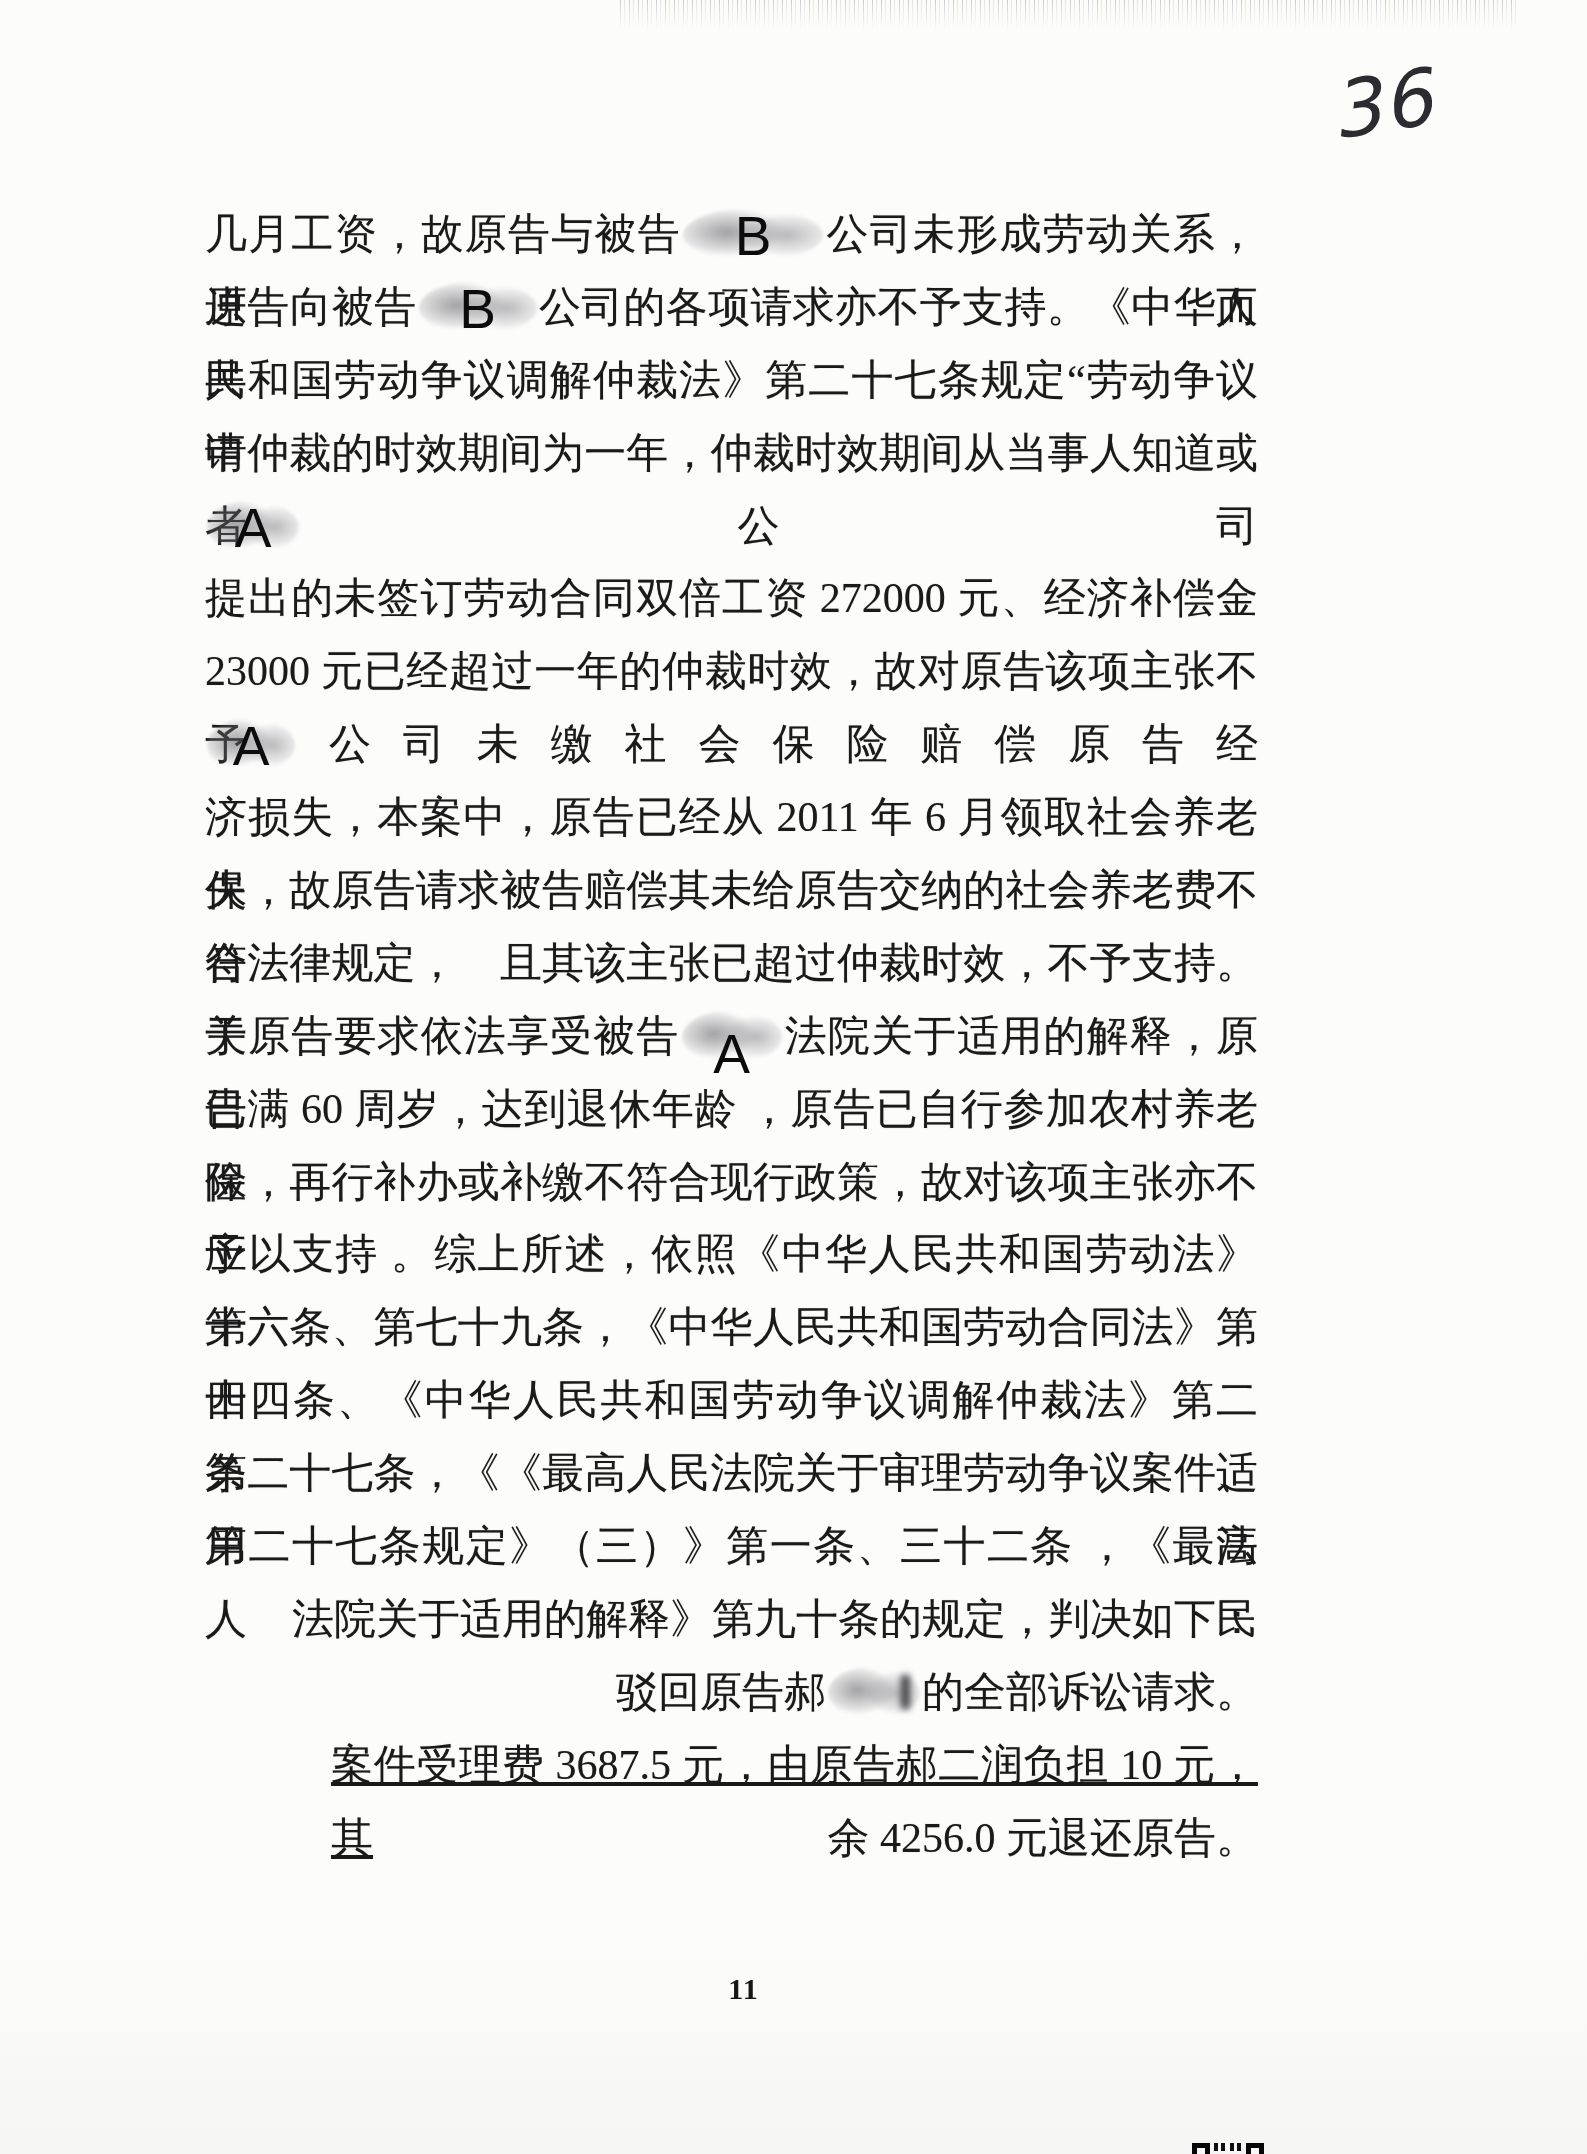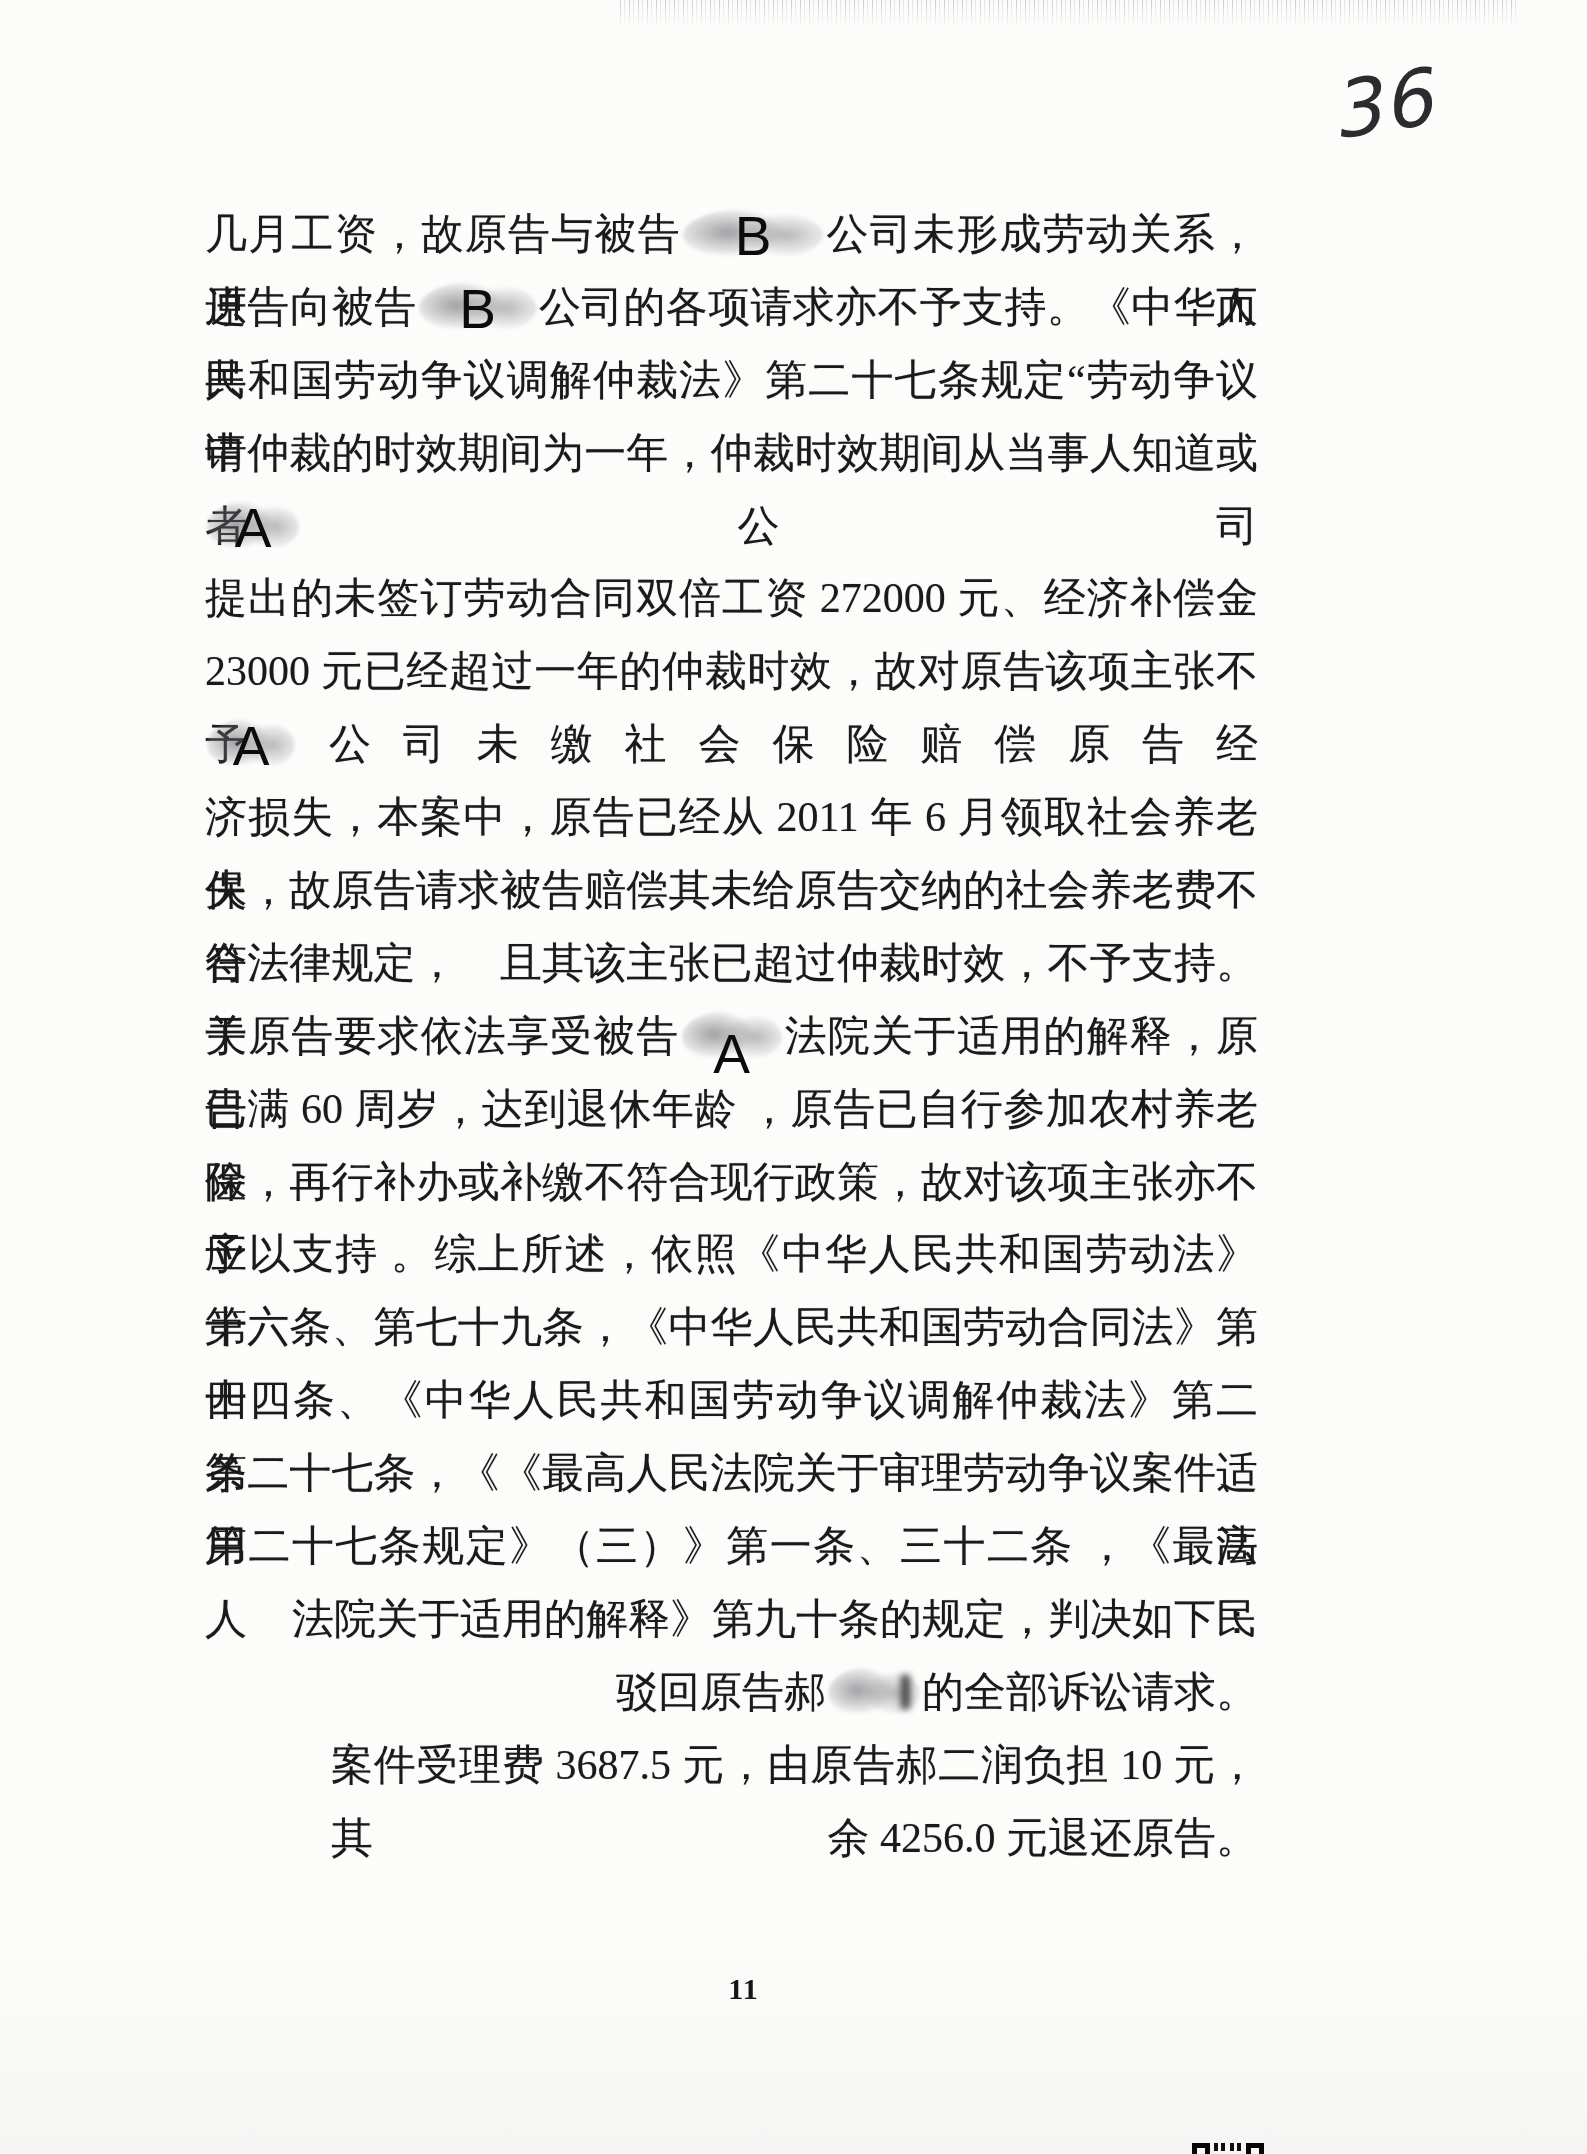--- a/index.html
+++ b/index.html
@@ -120,21 +120,21 @@
       <div class="line just"><span>于原告要求依法享受被告</span><span class="redact low" style="width: 100px;"><span class="blob"></span><span class="letter">A</span></span><span>法院关于适用的解释，原告</span></div>
       <div class="line just"><span>已满 60 周岁，达到退休年龄 ，原告已自行参加农村养老保</span></div>
       <div class="line just"><span>险，再行补办或补缴不符合现行政策，故对该项主张亦不应</span></div>
       <div class="line just"><span>予以支持 。综上所述，依照《中华人民共和国劳动法》第</span></div>
       <div class="line just"><span>十六条、第七十九条，《中华人民共和国劳动合同法》第四</span></div>
       <div class="line just"><span>十四条、《中华人民共和国劳动争议调解仲裁法》第二条、</span></div>
       <div class="line just"><span>第二十七条，《《最高人民法院关于审理劳动争议案件适用法</span></div>
       <div class="line just"><span>第二十七条规定》（三）》第一条、三十二条 ，《最高人民</span></div>
       <div class="line nojust"><span>法院关于适用的解释》第九十条的规定，判决如下：</span></div>
       <div class="line nojust" style="padding-left: 104px;"><span>驳回原告郝</span><span class="redact smudge" style="width: 92px;"><span class="blob"></span></span><span>的全部诉讼请求。</span></div>
-      <div class="line just" style="padding-left: 126px;"><span>案件受理费 3687.5 元，由原告郝二润负担 10 元，其</span></div>
+      <div class="line just" style="padding-left: 126px; text-decoration: underline;"><span>案件受理费 3687.5 元，由原告郝二润负担 10 元，其</span></div>
       <div class="line nojust"><span>余 4256.0 元退还原告。</span></div>
     </div>
 
   <div class="page-number">11</div>
 
   <div class="qr-fragment">
     <div class="qr-sq"></div>
     <div class="qr-mid"></div>
     <div class="qr-sq"></div>
   </div>

